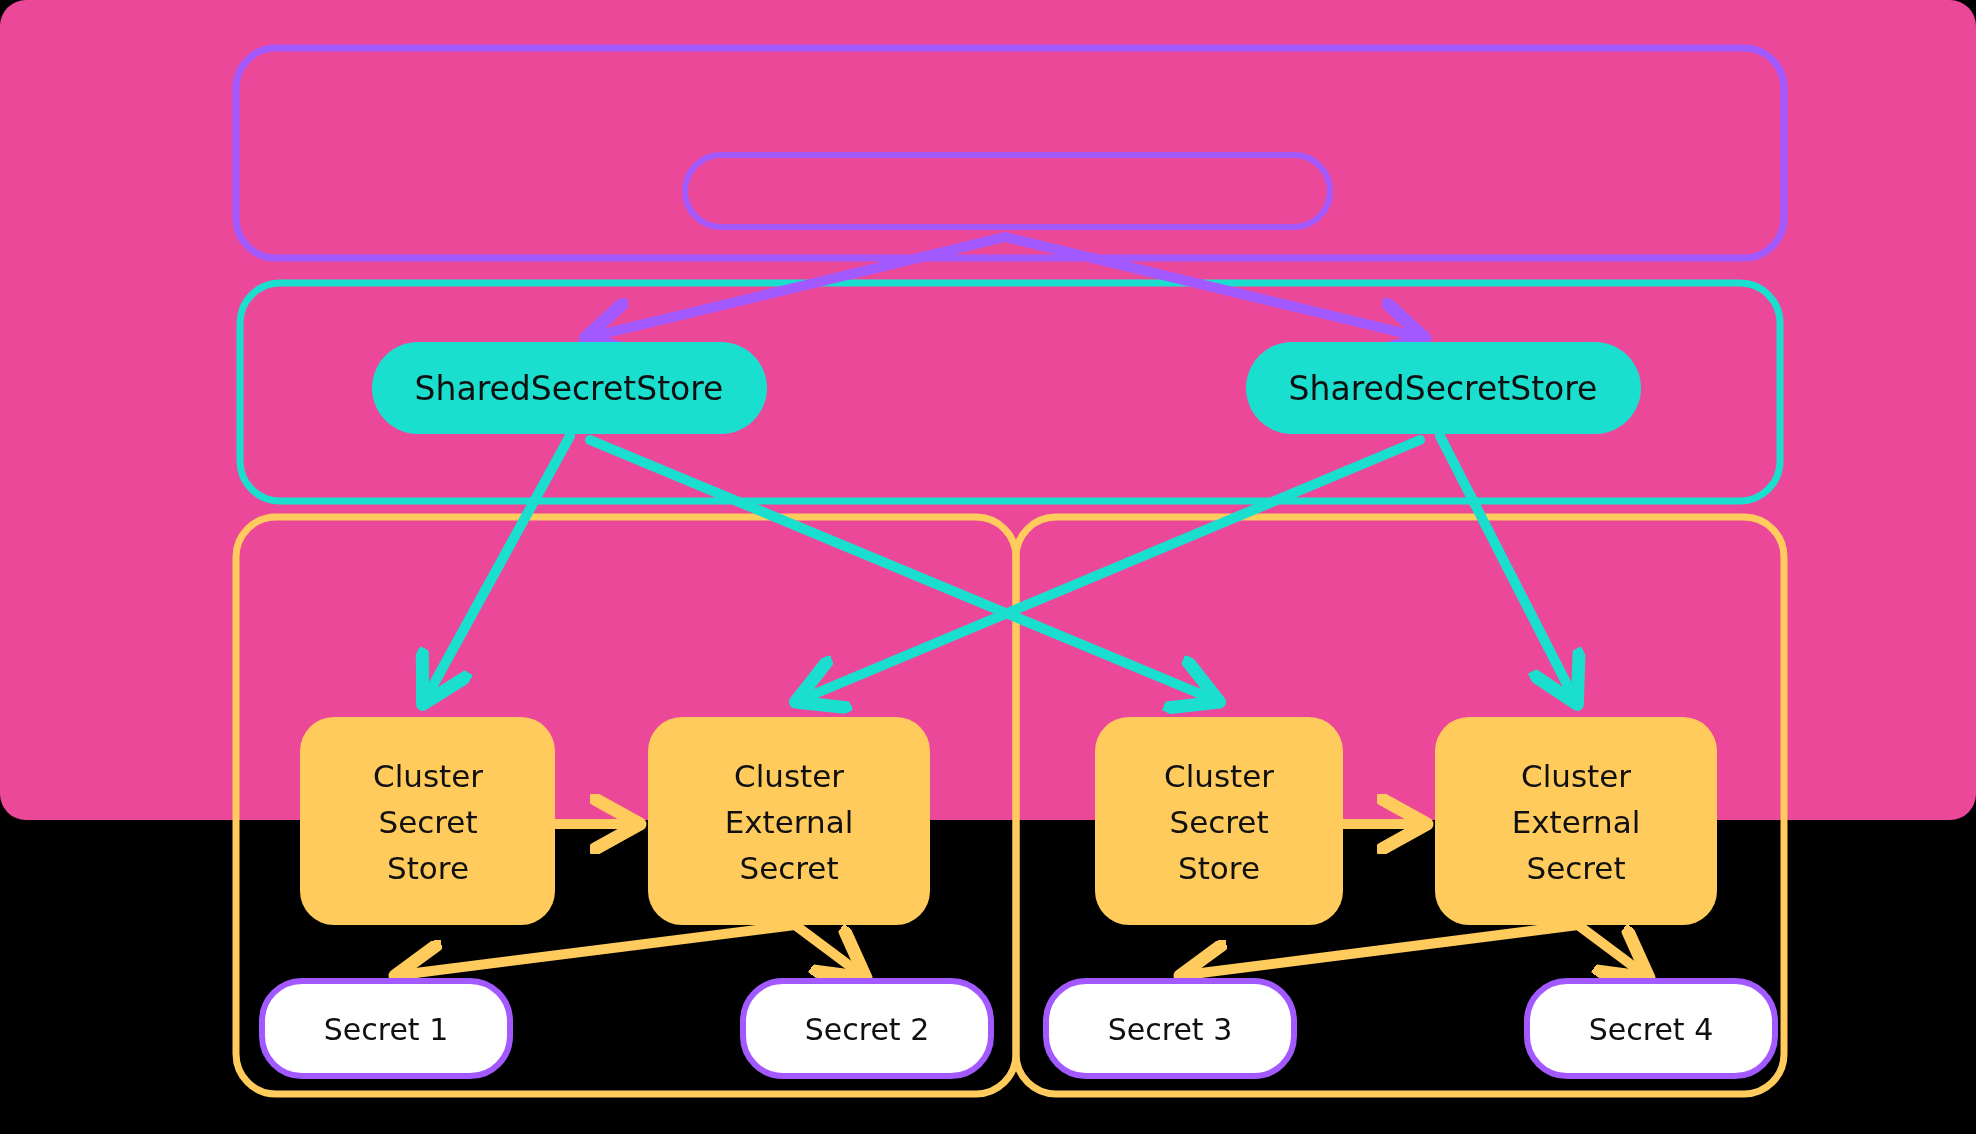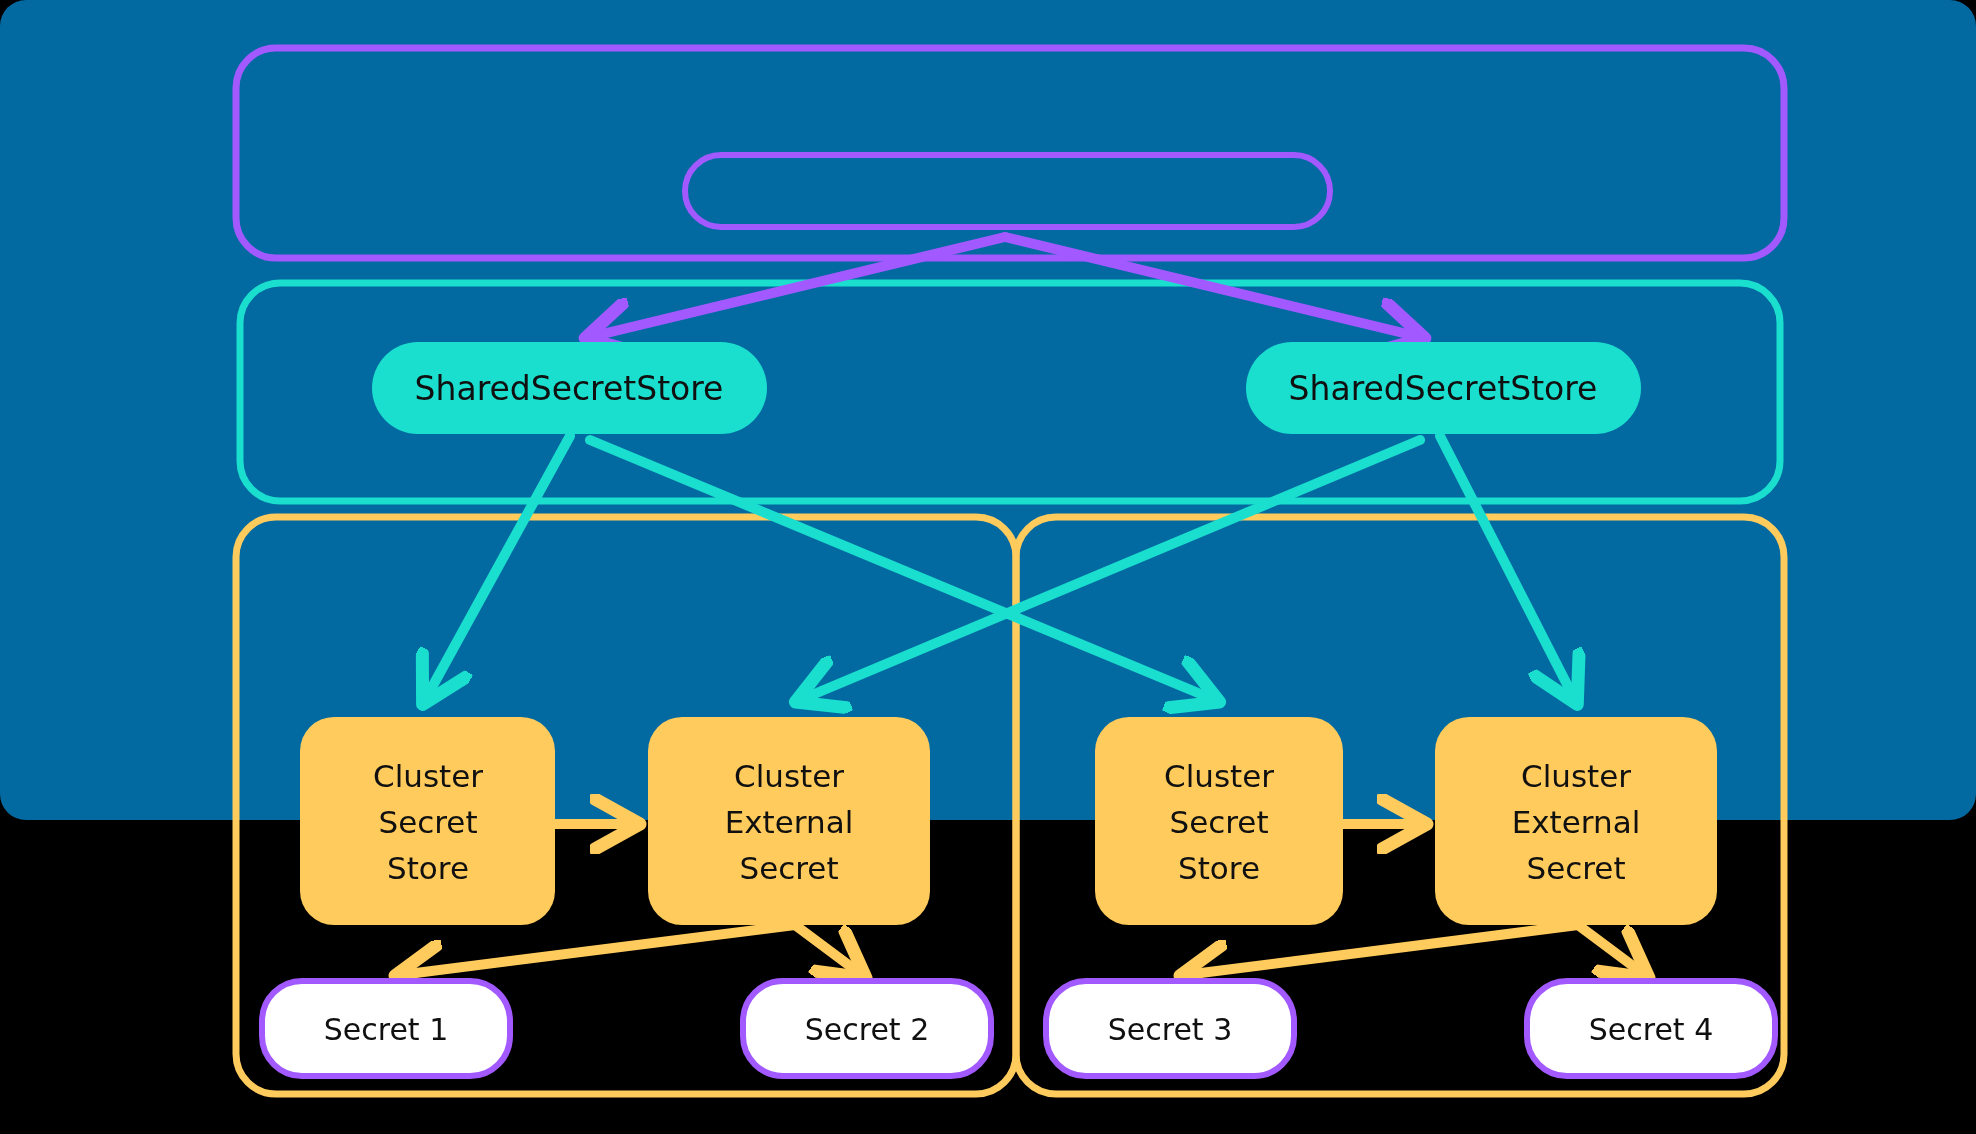--- a/index.html
+++ b/index.html
@@ -10,21 +10,21 @@
   body {
     width: 1976px;
     height: 1134px;
     overflow: hidden;
     font-family: "DejaVu Sans", "Liberation Sans", sans-serif;
   }
   #stage {
     position: relative;
     width: 1976px;
     height: 820px;
-    background: #0369a1;
+    background: #ec4899;
     border-radius: 26px;
   }
   #diagram {
     position: absolute;
     left: 0;
     top: 0;
     width: 1976px;
     height: 1134px;
     display: block;
   }

